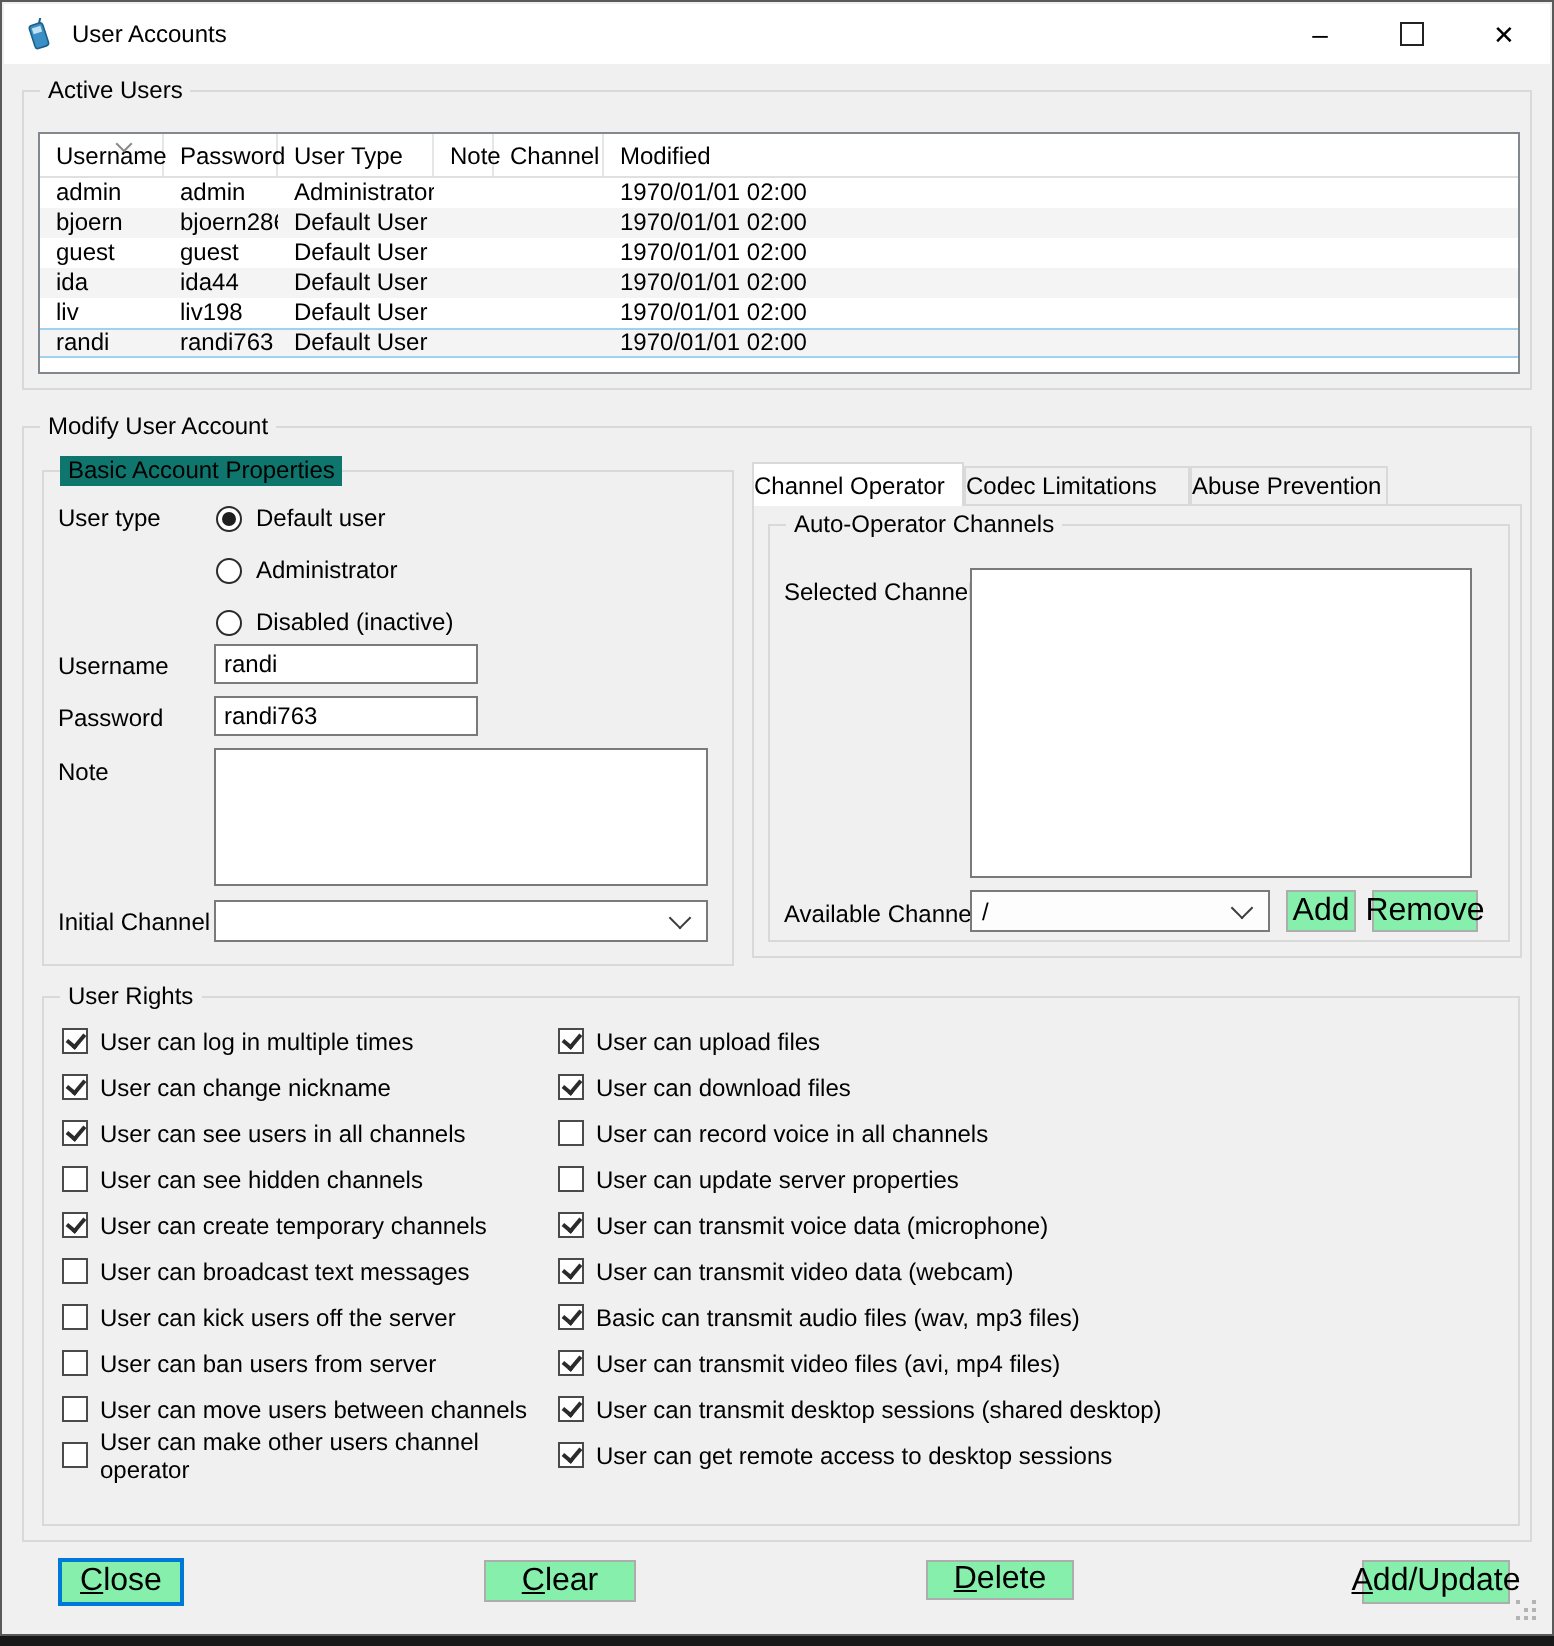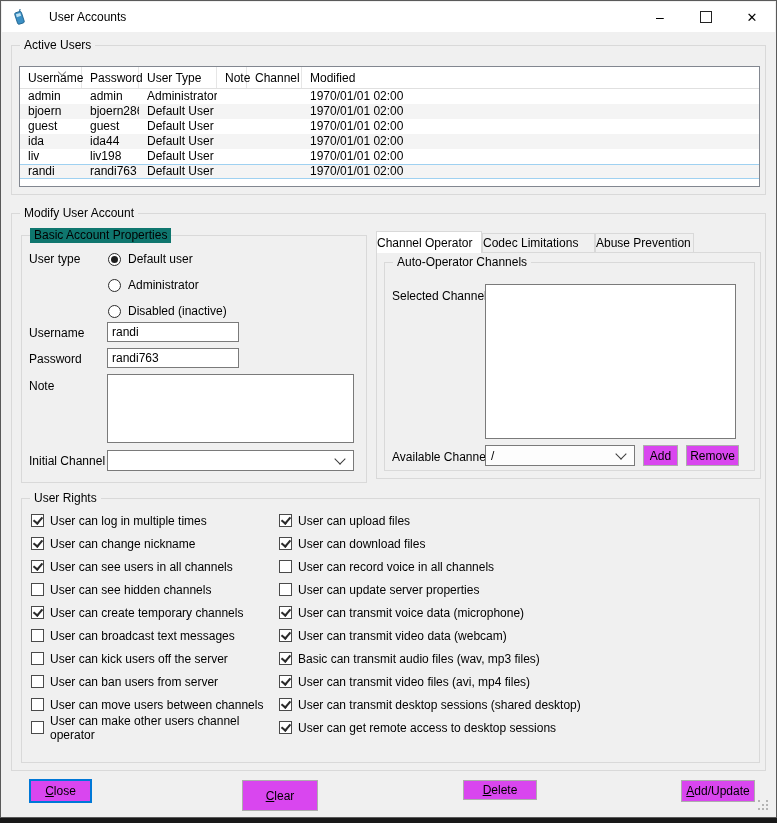--- a/index.html
+++ b/index.html
@@ -2,21 +2,21 @@
 <html><head>
 <meta charset="utf-8">
 <style>
   html,body{margin:0;padding:0}
   body{width:777px;height:823px;position:relative;background:#f0f0f0;
        font-family:"Liberation Sans",sans-serif;font-size:12px;color:#000;overflow:hidden}
   .abs{position:absolute}
   
   .window{position:absolute;left:0;top:0;width:775px;height:816px;border:1px solid #5a5a5a;background:#f0f0f0}
   .titlebar{position:absolute;left:1px;top:1px;width:773px;height:30px;background:#fff;display:flex;align-items:center}
-  .apptitle{margin-left:22px;font-size:12px}
+  .apptitle{margin-left:9px;font-size:12px}
   .appicon{width:15px;height:17px;margin-left:10px}
   .winbtns{position:absolute;right:0;top:0;height:30px;display:flex}
   .winbtn{width:46px;height:30px;display:flex;align-items:center;justify-content:center;color:#000}
   .glyph-min{font-size:14px;line-height:10px}
   .glyph-max{width:10px;height:10px;border:1px solid #222}
   .glyph-close{font-size:13px}
   .bottomstrip{position:absolute;left:0;top:818px;width:777px;height:5px;background:#181818}
   
   .groupbox{position:absolute;border:1px solid #d9d9d9}
   .glabel{position:absolute;top:-8px;left:8px;background:#f0f0f0;padding:0 4px;line-height:15px;white-space:nowrap}
@@ -48,21 +48,21 @@
   .cb.on::after{content:"";position:absolute;left:3px;top:0;width:4px;height:7px;border-right:2px solid #2b2b2b;border-bottom:2px solid #2b2b2b;transform:rotate(40deg)}
   
   .tab{position:absolute;border:1px solid #d9d9d9;border-bottom:none;background:#f0f0f0;display:flex;align-items:center;justify-content:flex-start;z-index:2;box-sizing:border-box}
   .tab{top:232px;height:19px}
   .tab.active{top:230px;height:22px;background:#fff;z-index:3}
   .tabs-host .tab:nth-of-type(1){left:375px;width:106px}
   .tabs-host .tab:nth-of-type(2){left:481px;width:113px}
   .tabs-host .tab:nth-of-type(3){left:594px;width:99px}
   .tabpane{position:absolute;left:375px;top:251px;width:385px;height:227px;border:1px solid #d9d9d9;background:#f0f0f0;box-sizing:border-box;z-index:1}
   
-  .btn{position:absolute;background:#d946ef;border:1px solid #adadad;box-sizing:border-box;display:flex;align-items:center;justify-content:center;font-size:12px;white-space:nowrap}
+  .btn{position:absolute;background:#86efac;border:1px solid #adadad;box-sizing:border-box;display:flex;align-items:center;justify-content:center;font-size:16px;white-space:nowrap}
   .btn.default{border:2px solid #0078d7}
   .mn{text-decoration:underline}
   .grip{position:absolute;left:757px;top:799px;width:12px;height:12px}
   .grip::after{content:"";position:absolute;width:2px;height:2px;background:#b4b4b4;
     box-shadow:8px 8px #b4b4b4,8px 4px #b4b4b4,8px 0 #b4b4b4,4px 8px #b4b4b4,4px 4px #b4b4b4,0 8px #b4b4b4}
 </style>
 </head>
 <body>
 
 <div class="window">
@@ -340,21 +340,21 @@
 
       <div class="crow">
         <span class="cb on"></span>
         <span>User can get remote access to desktop sessions</span>
       </div>
     </div>
 
   <div class="btn default" style="left:28px;top:778px;width:63px;height:24px">
     <span><span class="mn">C</span><span>lose</span></span>
   </div>
-  <div class="btn" style="left:241px;top:779px;width:76px;height:31px">
+  <div class="btn" style="left:241px;top:779px;width:76px;height:21px">
     <span><span class="mn">C</span><span>lear</span></span>
   </div>
   <div class="btn" style="left:462px;top:779px;width:74px;height:20px">
     <span><span class="mn">D</span><span>elete</span></span>
   </div>
   <div class="btn" style="left:680px;top:779px;width:74px;height:22px">
     <span><span class="mn">A</span><span>dd/Update</span></span>
   </div>
 
   <div class="grip"></div>

